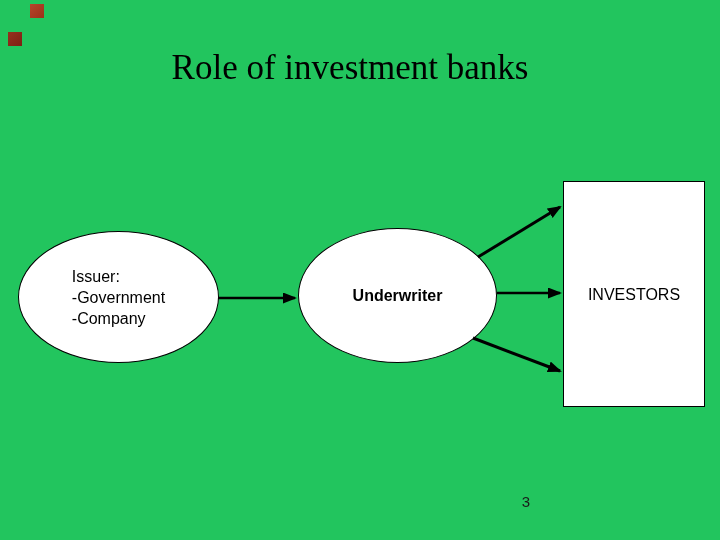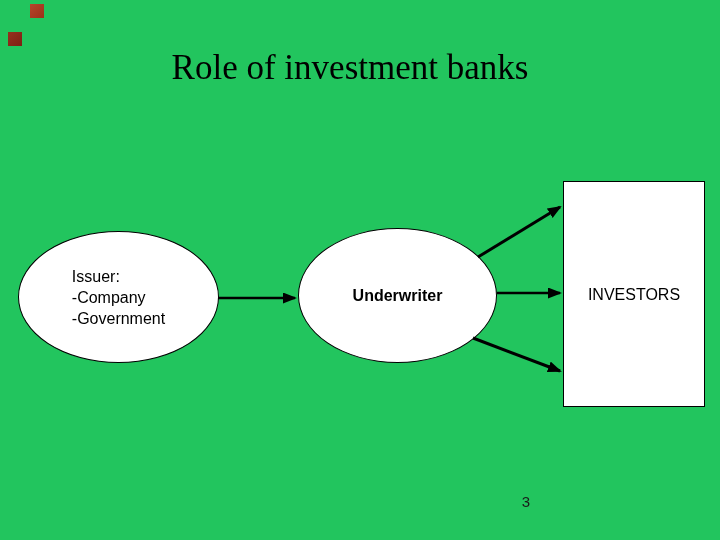--- a/index.html
+++ b/index.html
@@ -104,22 +104,22 @@
 <div id="slide">
 
   <div class="decor-sq" id="decor-sq-1"></div>
   <div class="decor-sq" id="decor-sq-2"></div>
 
   <div id="title">Role of investment banks</div>
 
   <div class="shape ellipse multiline" id="issuer-ellipse">
     <div>
       <span>Issuer:</span>
+      <span>-Government</span>
       <span>-Company</span>
-      <span>-Government</span>
     </div>
   </div>
 
   <div class="shape ellipse" id="underwriter-ellipse">
     <div>Underwriter</div>
   </div>
 
   <div class="shape" id="investors-rect">
     <div>INVESTORS</div>
   </div>

